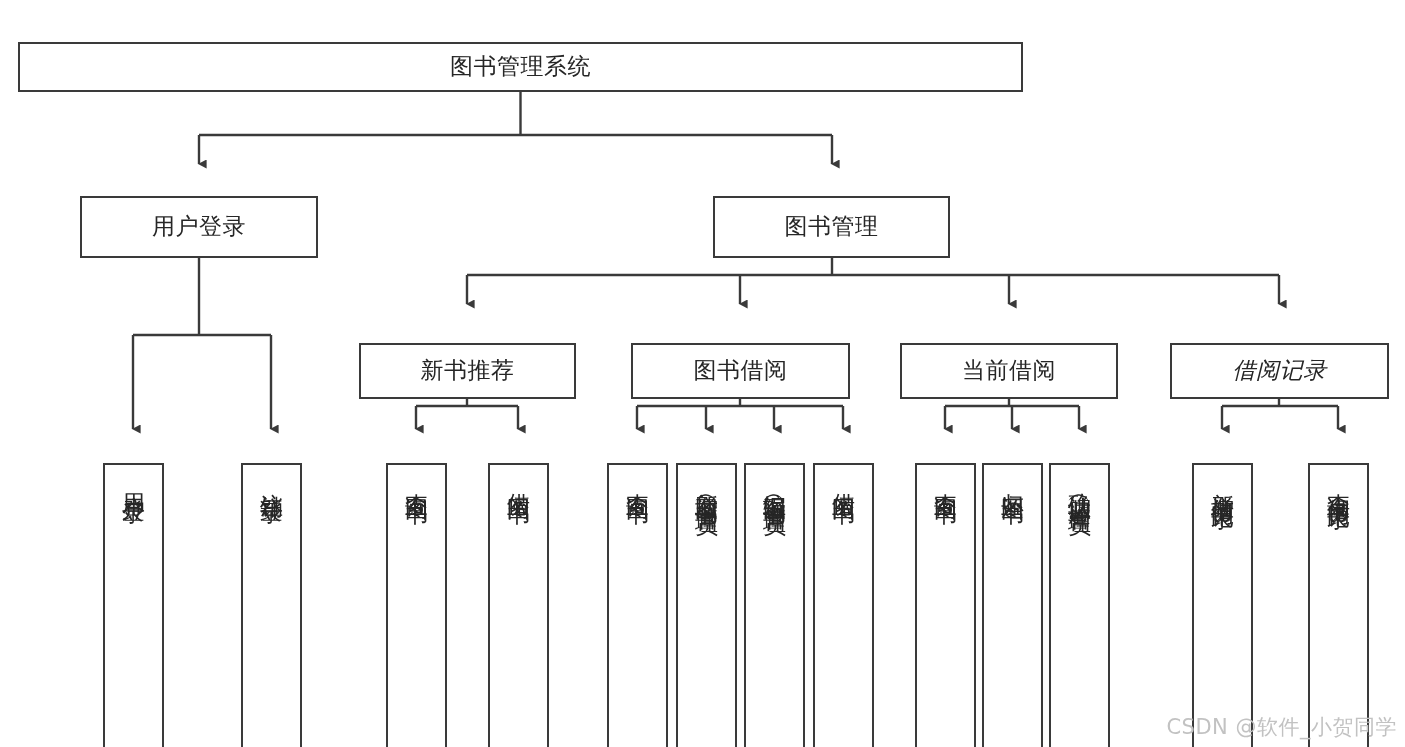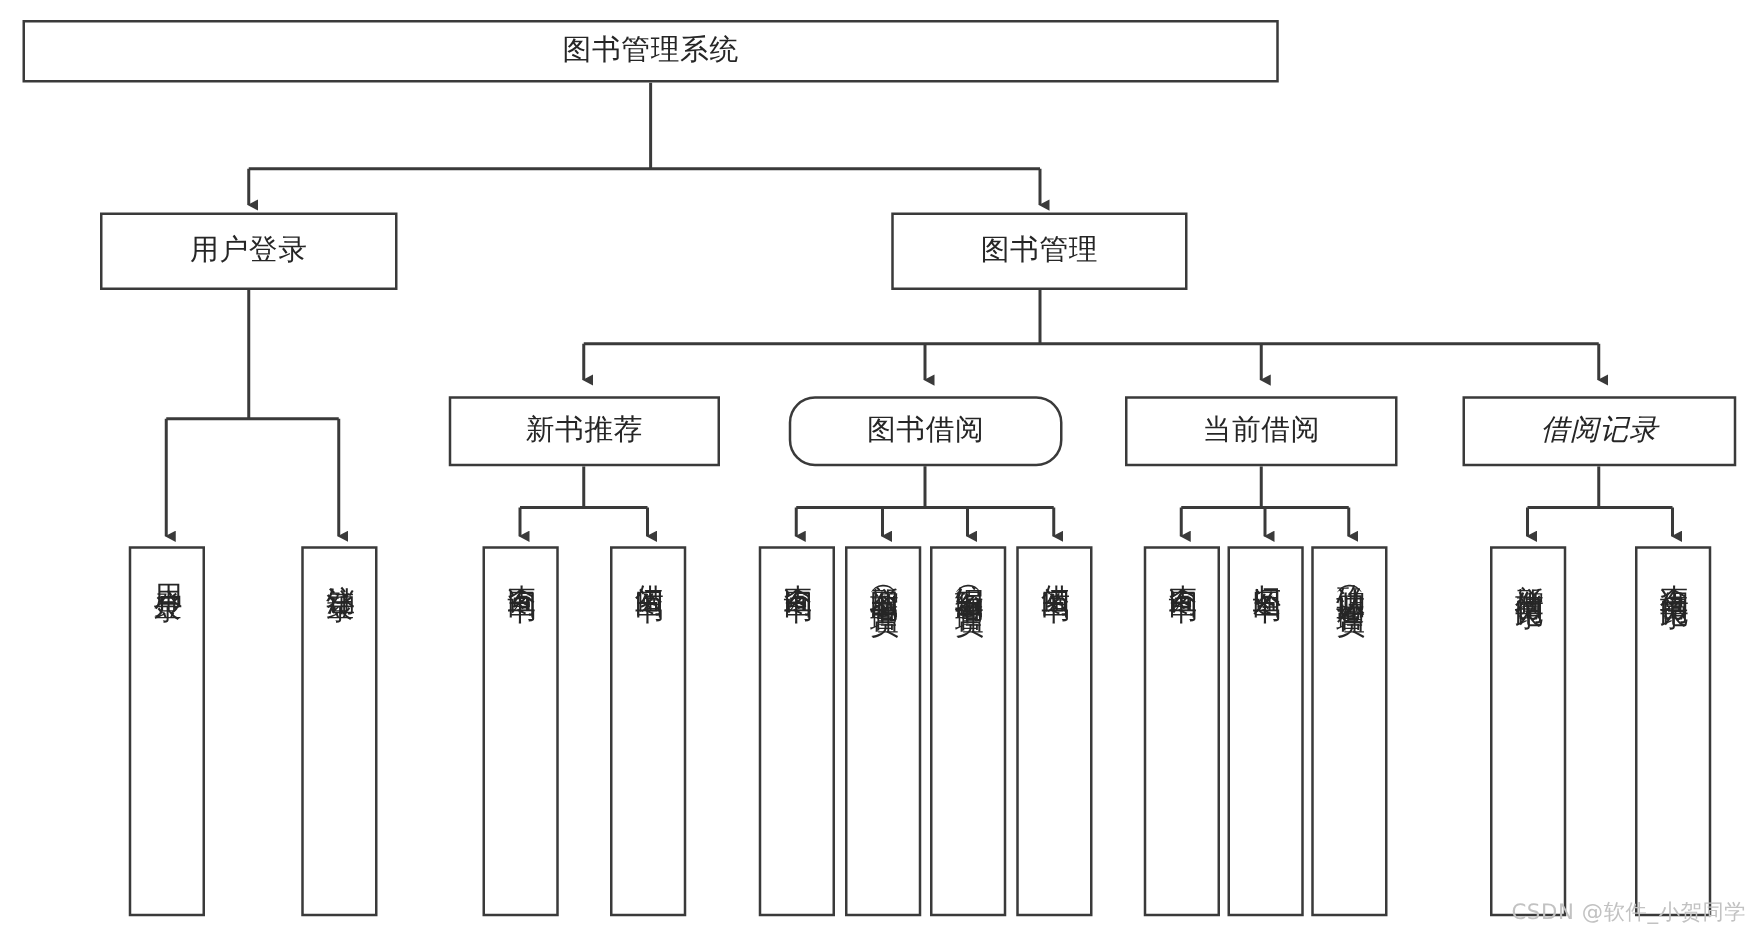--- a/index.html
+++ b/index.html
@@ -28,20 +28,21 @@
   .node {
     position: absolute;
     box-sizing: border-box;
     background: #ffffff;
     border: 2.4px solid #3a3a3a;
     display: flex;
     align-items: center;
     justify-content: center;
     color: #262626;
     z-index: 2;
+    margin-top: 26px;
   }
   .node-label {
     display: block;
     text-align: center;
     line-height: 1.18;
     white-space: nowrap;
     color: #262626;
   }
   
   .node.horiz .node-label {
@@ -64,21 +65,21 @@
     font-size: 23px;
     letter-spacing: 3px;
     line-height: 1;
     white-space: nowrap;
     height: auto;
   }
   .watermark {
     position: absolute;
     right: 8px;
     bottom: 6px;
-    font-size: 17px;
+    font-size: 21px;
     color: #c2c2c2;
     letter-spacing: 0.5px;
     white-space: nowrap;
     z-index: 5;
     font-family: "DejaVu Sans", "Liberation Sans", sans-serif;
   }
 </style>
 </head>
 <body>
 
@@ -141,21 +142,21 @@
   <div class="node horiz" style="left:80px; top:170px; width:238px; height:62px;">
     <span class="node-label">用户登录</span>
   </div>
   <div class="node horiz" style="left:359px; top:317px; width:217px; height:56px;">
     <span class="node-label">新书推荐</span>
   </div>
 
   <div class="node horiz" style="left:713px; top:170px; width:237px; height:62px;">
     <span class="node-label">图书管理</span>
   </div>
-  <div class="node horiz" style="left:631px; top:317px; width:219px; height:56px;border-radius:21px;">
+  <div class="node horiz" style="left:631px; top:317px; width:219px; height:56px;">
     <span class="node-label">图书借阅</span>
   </div>
   <div class="node horiz" style="left:900px; top:317px; width:218px; height:56px;justify-content:center;">
     <span class="node-label">当前借阅</span>
   </div>
   <div class="node horiz" style="left:1170px; top:317px; width:219px; height:56px;font-style:italic;">
     <span class="node-label">借阅记录</span>
   </div>
 
   <div class="node vert" style="left:103px; top:437px; width:61px; height:296px;">

